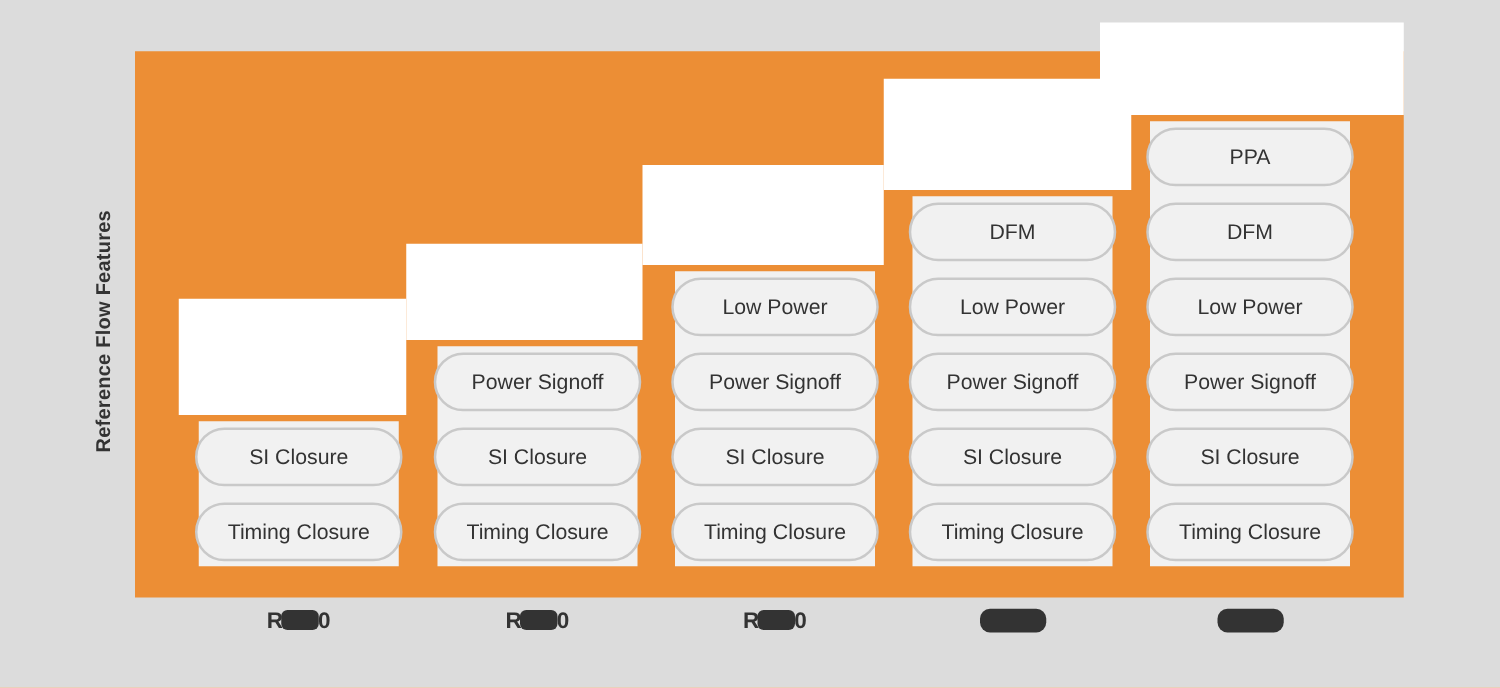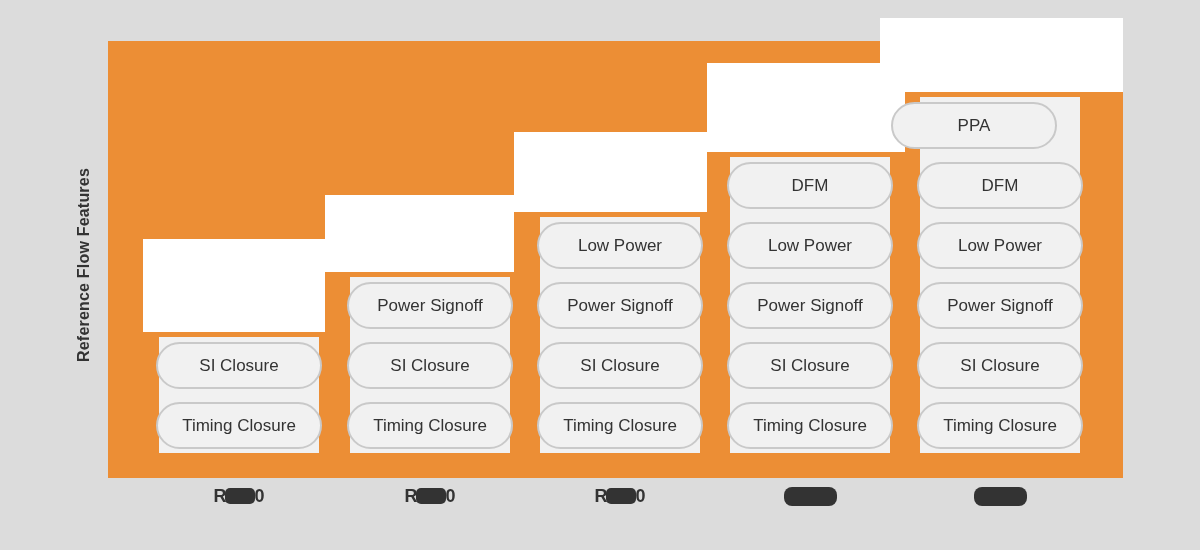--- a/index.html
+++ b/index.html
@@ -120,21 +120,21 @@
       <span class="tick-prefix"></span>
       <span class="tick-blob full"></span>
       <span class="tick-suffix"></span>
     </div>
   </div>
 
   <div class="col">
     <div class="step" style="left: 880px; width: 243px; top: 18px; height: 74px;"></div>
     <div class="strip" style="left: 920px; width: 160px; top: 97px; height: 356px;"></div>
     <div class="pills">
-          <div class="pill" style="left: 891px; top: 102px;">PPA</div>
+          <div class="pill" style="left: 917px; top: 102px;">PPA</div>
           <div class="pill" style="left: 917px; top: 162px;">DFM</div>
           <div class="pill" style="left: 917px; top: 222px;">Low Power</div>
           <div class="pill" style="left: 917px; top: 282px;">Power Signoff</div>
           <div class="pill" style="left: 917px; top: 342px;">SI Closure</div>
           <div class="pill" style="left: 917px; top: 402px;">Timing Closure</div>
         </div>
     <div class="tick" style="left: 915px;">
       <span class="tick-prefix"></span>
       <span class="tick-blob full"></span>
       <span class="tick-suffix"></span>

